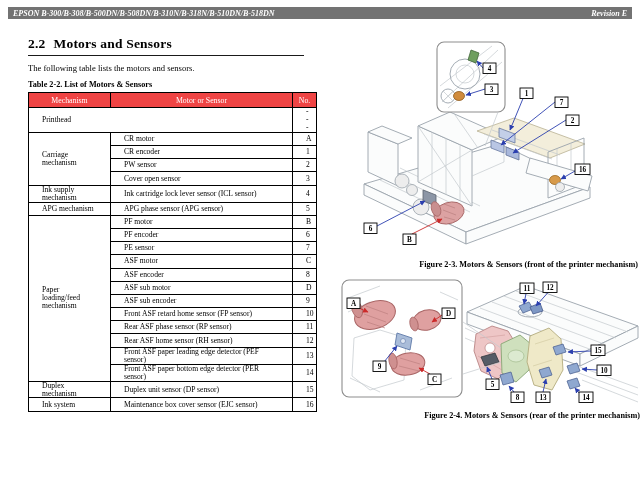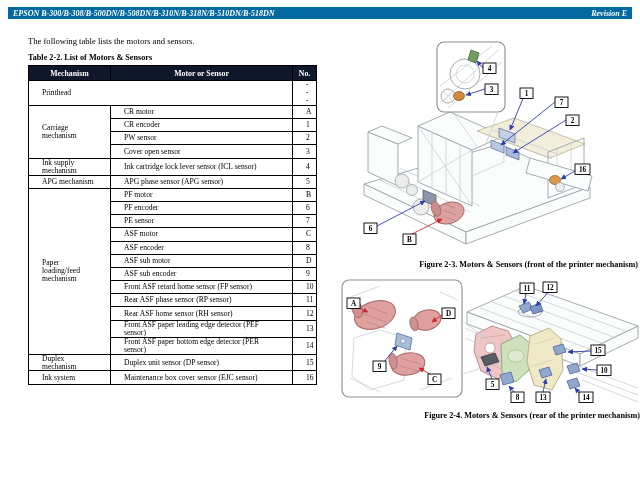--- a/index.html
+++ b/index.html
@@ -1,34 +1,34 @@
 <!DOCTYPE html>
 <html><head>
 <meta charset="utf-8">
 <style>
   html,body{margin:0;padding:0;background:#e8e8e8;}
   .page{position:relative;width:640px;height:480px;background:#fff;overflow:hidden;
         font-family:"Liberation Serif",serif;color:#000;}
   
-  .bar{position:absolute;left:8px;width:624px;height:12px;background:#0369a1;color:#fff;
+  .bar{position:absolute;left:8px;width:624px;height:12px;background:#737373;color:#fff;
        display:flex;align-items:center;box-sizing:border-box;padding:0 5px;
        font-style:italic;font-weight:bold;font-size:8px;}
   .bar .mid{position:absolute;left:0;right:0;text-align:center;}
   .bar .rt{margin-left:auto;}
   .confidential{position:absolute;right:8px;top:491px;font-family:"Liberation Sans",sans-serif;
        font-style:italic;font-size:8px;color:#8f8f8f;}
   
   .leftcol{position:absolute;left:28px;top:36px;width:288px;}
   h1.sect{margin:0 0 7px 0;font-size:13.5px;font-weight:bold;border-bottom:1.6px solid #1a1a1a;
        padding:0 0 3px 0;width:276px;letter-spacing:.2px;}
   h1.sect .num{margin-right:8px;}
   p.intro{margin:0 0 7px 0;font-size:8.6px;}
   .tbl-title{width:288px;text-align:left;font-weight:bold;font-size:8.2px;margin:0 0 3px 0;}
   table.mt{border-collapse:collapse;width:288px;border:1.4px solid #000;table-layout:fixed;}
-  table.mt th{background:#0f172a;color:#fff;font-weight:bold;font-size:7.8px;height:14px;
+  table.mt th{background:#ef4444;color:#fff;font-weight:normal;font-size:7.8px;height:14px;
        border:0.8px solid #000;padding:0;}
   table.mt th + th{border-left:0.9px solid #fff;}
   table.mt td{border:0.8px solid #000;font-size:7.6px;height:12.2px;padding:0 13px;line-height:1.05;}
   table.mt col.c-mech{width:82px;} table.mt col.c-name{width:182px;} table.mt col.c-no{width:24px;}
   td.mech{vertical-align:middle;}
   td.no{text-align:center;padding:0 1px;}
   
   .figwrap{position:absolute;}
   .figcap{text-align:right;font-weight:bold;font-size:8.2px;margin-top:1px;}
   
@@ -49,20 +49,21 @@
 <body>
 
 <div class="page">
 
   <div class="bar" style="top:7px;">
     <span>EPSON B-300/B-308/B-500DN/B-508DN/B-310N/B-318N/B-510DN/B-518DN</span>
     <span class="rt">Revision E</span>
   </div>
 
   <div class="leftcol">
+    <h1 class="sect"><span class="num">2.2</span><span>Motors and Sensors</span></h1>
     <p class="intro">The following table lists the motors and sensors.</p>
     <div class="tbl-title">Table 2-2.  List of Motors &amp; Sensors</div>
     <table class="mt">
       <colgroup>
           <col class="c-mech">
           <col class="c-name">
           <col class="c-no">
         </colgroup>
       <thead>
         <tr>

